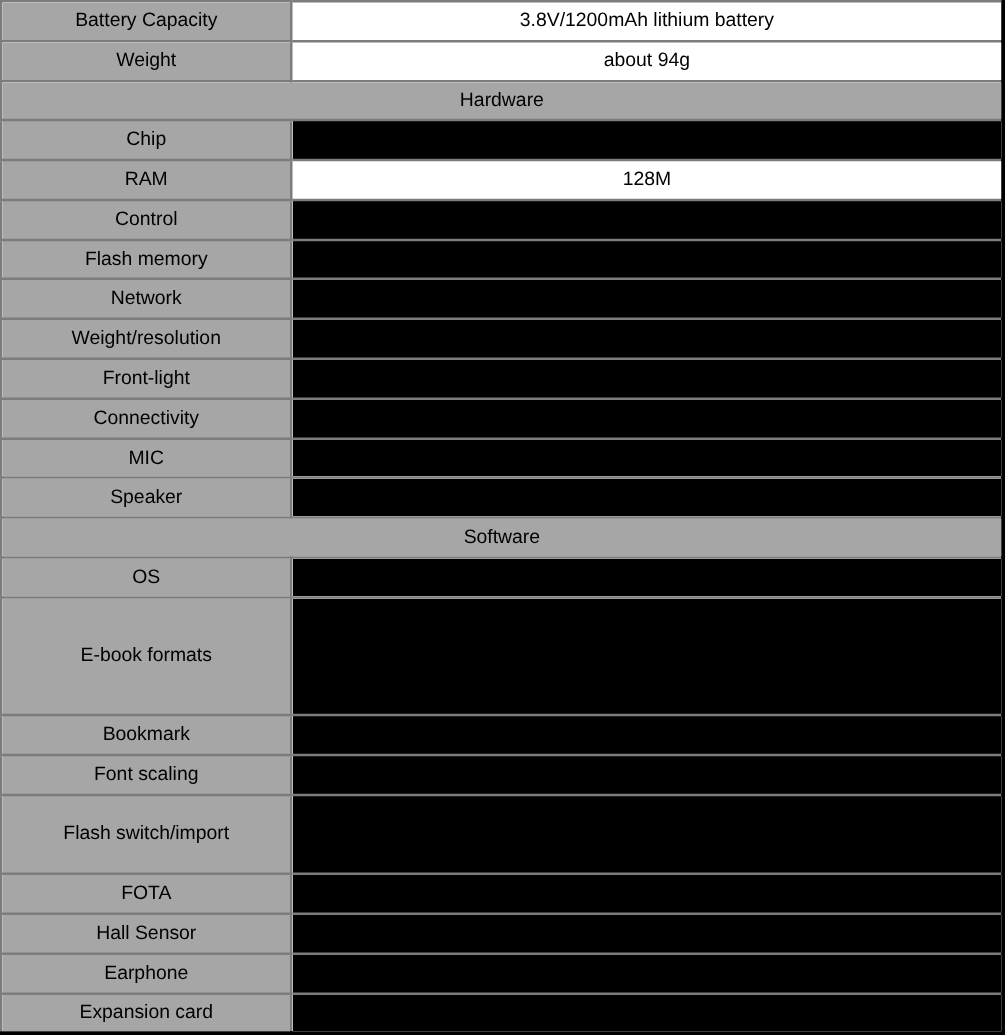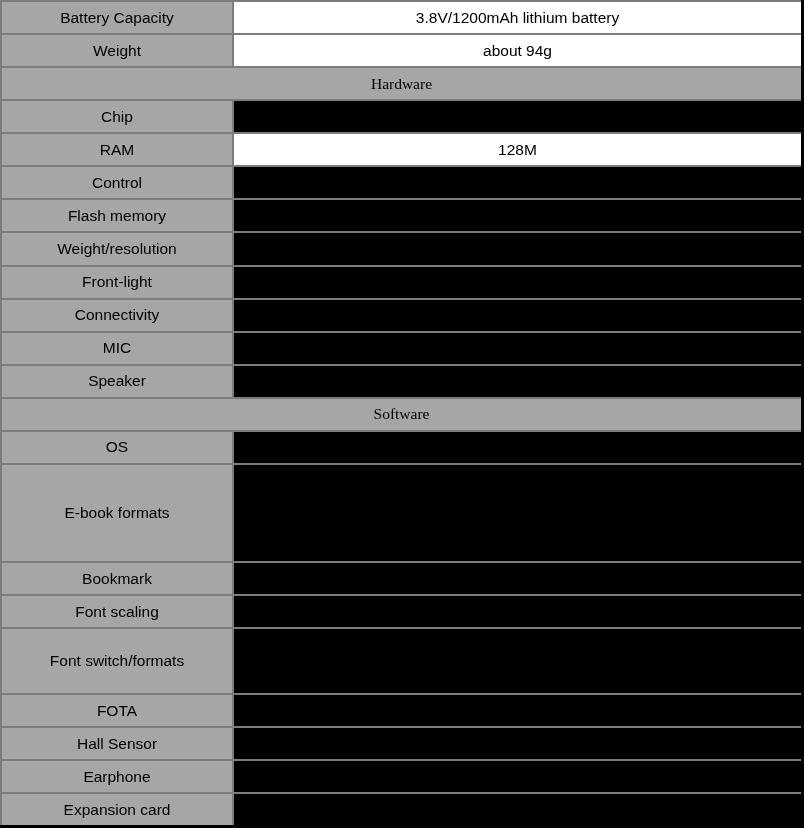--- a/index.html
+++ b/index.html
@@ -35,21 +35,21 @@
     border: 2px solid var(--grid);
     font-size: 15.5px;
     line-height: 1.15;
     text-align: center;
     vertical-align: middle;
     padding: 0 4px;
     overflow: hidden;
     color: var(--text);
   }
   td.label    { background: var(--label-bg); }
-  td.section  { background: var(--label-bg); font-family: Liberation Serif, serif; }
+  td.section  { background: var(--label-bg); }
   td.value-light { background: var(--light-bg); }
   td.value-dark  { background: var(--dark-bg); color: var(--dark-bg); }
   tr.r-single { height: 30px; }
   tr.r-tall2  { height: 60px; }
   tr.r-tall3  { height: 89px; }
 </style>
 <title>Device specification table</title></head>
 <body>
 
 <table class="spec" aria-label="">
@@ -79,20 +79,24 @@
       </tr>
       <tr class="r-single">
         <td class="label">Control</td>
         <td class="value-dark"></td>
       </tr>
       <tr class="r-single">
         <td class="label">Flash memory</td>
         <td class="value-dark"></td>
       </tr>
       <tr class="r-single">
+        <td class="label">Network</td>
+        <td class="value-dark"></td>
+      </tr>
+      <tr class="r-single">
         <td class="label">Weight/resolution</td>
         <td class="value-dark"></td>
       </tr>
       <tr class="r-single">
         <td class="label">Front-light</td>
         <td class="value-dark"></td>
       </tr>
       <tr class="r-single">
         <td class="label">Connectivity</td>
         <td class="value-dark"></td>
@@ -118,21 +122,21 @@
       </tr>
       <tr class="r-single">
         <td class="label">Bookmark</td>
         <td class="value-dark"></td>
       </tr>
       <tr class="r-single">
         <td class="label">Font scaling</td>
         <td class="value-dark"></td>
       </tr>
       <tr class="r-tall2">
-        <td class="label">Font switch/formats</td>
+        <td class="label">Flash switch/import</td>
         <td class="value-dark"></td>
       </tr>
       <tr class="r-single">
         <td class="label">FOTA</td>
         <td class="value-dark"></td>
       </tr>
       <tr class="r-single">
         <td class="label">Hall Sensor</td>
         <td class="value-dark"></td>
       </tr>

